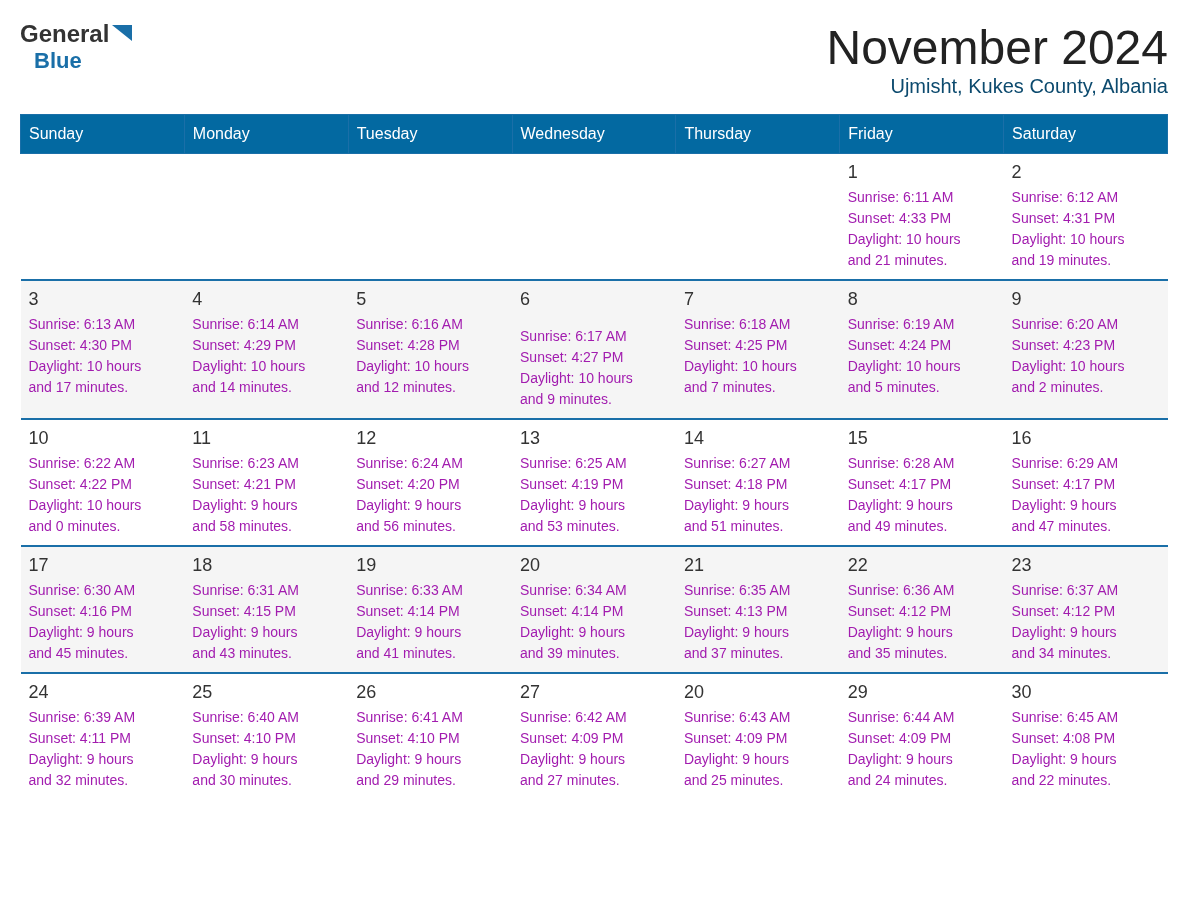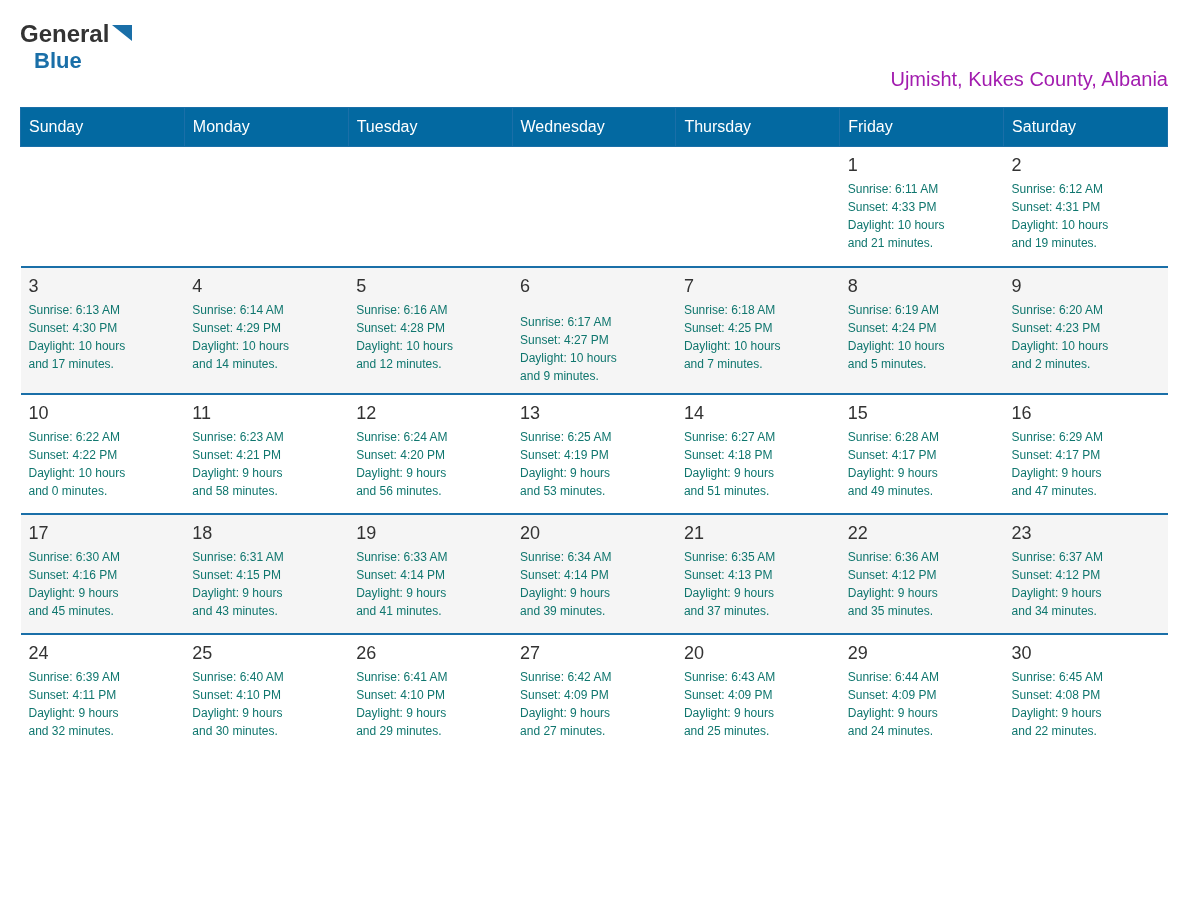--- a/index.html
+++ b/index.html
@@ -36,22 +36,21 @@
     .title-area {
       text-align: right;
     }
     .month-title {
       font-size: 48px;
       font-weight: normal;
       color: #222;
     }
     .location-title {
       font-size: 20px;
-      color: #a21caf;
-      margin-top: 48px;
+      color: #0c4a6e;
     }
     table {
       width: 100%;
       border-collapse: collapse;
     }
     thead tr th {
       background-color: #0369a1;
       color: #fff;
       font-size: 16px;
       font-weight: normal;
@@ -73,22 +72,22 @@
       height: 120px;
     }
     .day-number {
       font-size: 18px;
       font-weight: normal;
       color: #333;
       display: block;
       margin-bottom: 4px;
     }
     .day-info {
-      font-size: 12px;
-      color: #0f766e;
+      font-size: 14px;
+      color: #a21caf;
       line-height: 1.5;
     }
     tbody tr:last-child {
       border-bottom: none;
       margin-top: 13px;
     }
     .empty-cell {
       background: #f9f9f9;
     }
     
@@ -119,20 +118,21 @@
         <svg width="20" height="20" viewBox="0 0 20 16">
           <polygon points="0,0 20,0 20,16" fill="#1a6fa8"></polygon>
         </svg>
       </div>
     </div>
     <div class="logo-bottom-line" style="margin-left:12px;">
       <span class="logo-blue">Blue</span>
     </div>
   </div>
   <div class="title-area">
+    <div class="month-title">November 2024</div>
     <div class="location-title">Ujmisht, Kukes County, Albania</div>
   </div>
 </div>
 
 <table>
   <thead>
     <tr>
     <th>Sunday</th>
         <th>Monday</th>
         <th>Tuesday</th>

